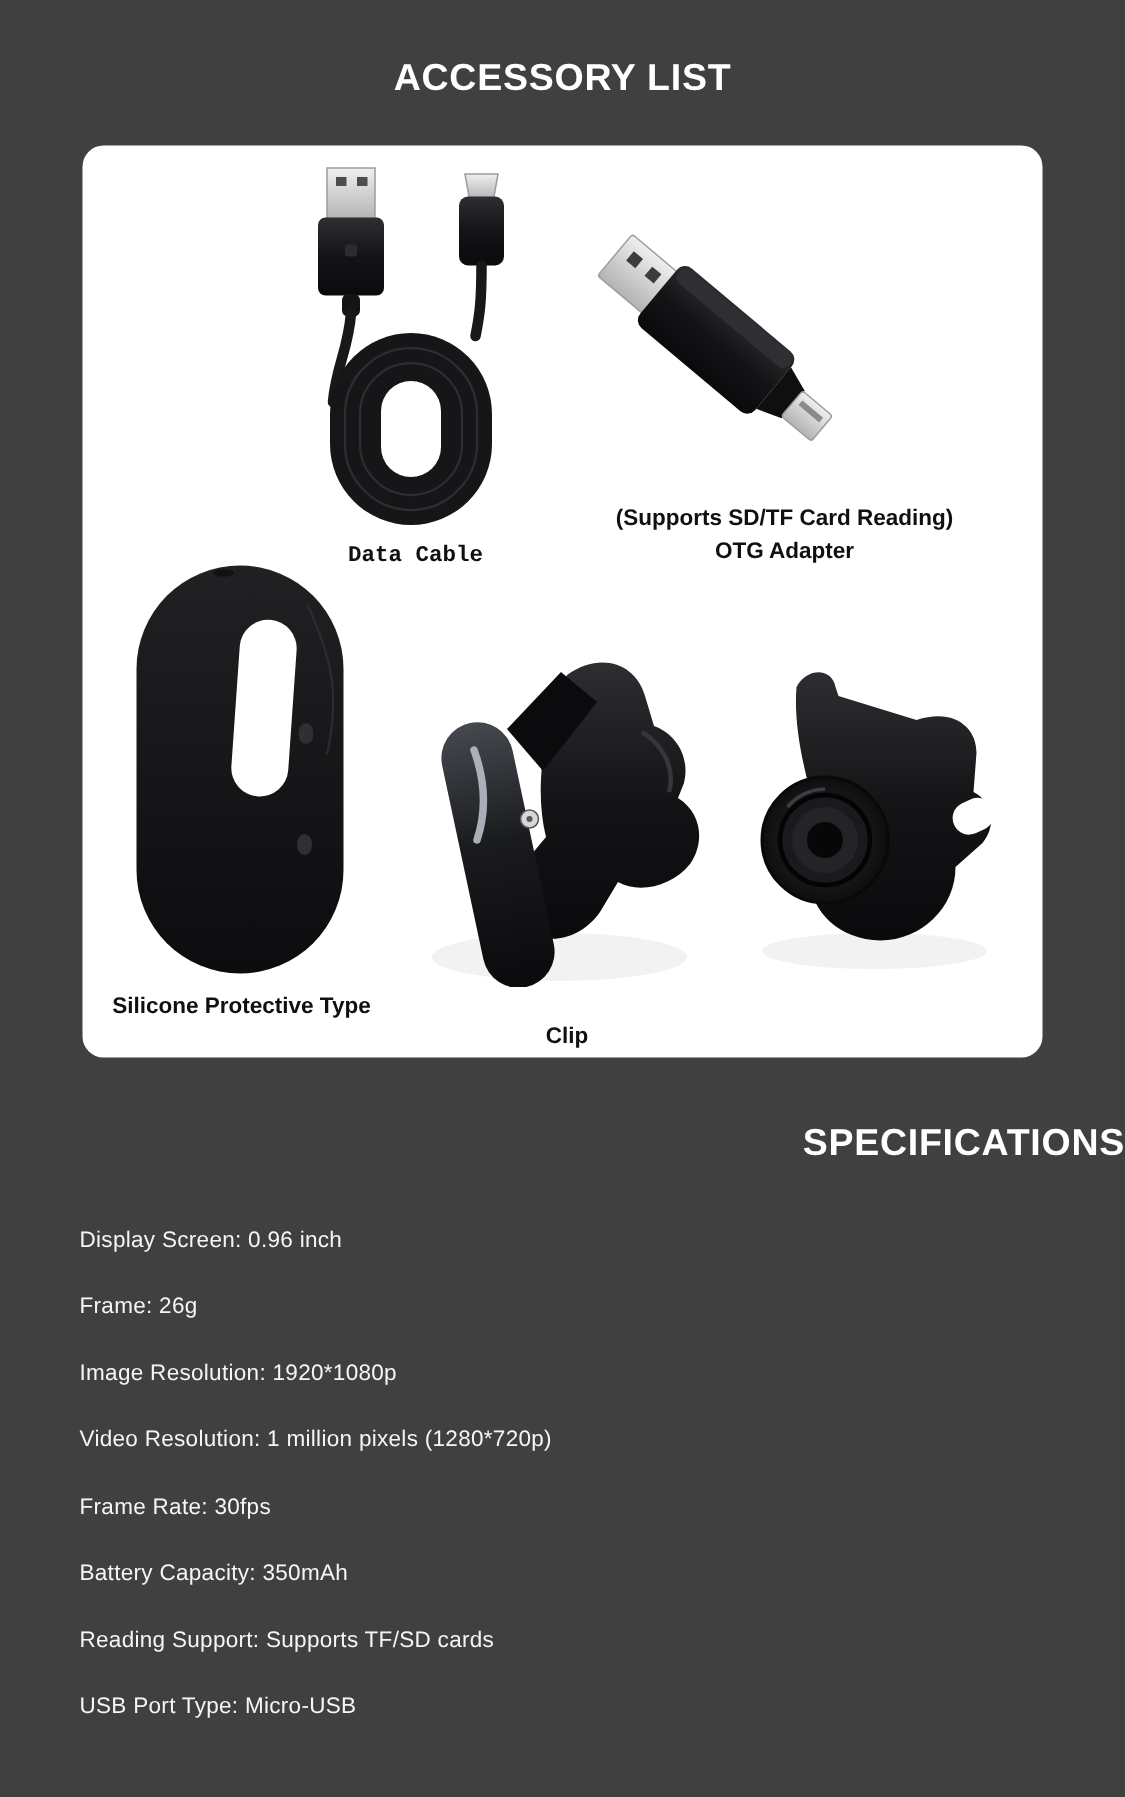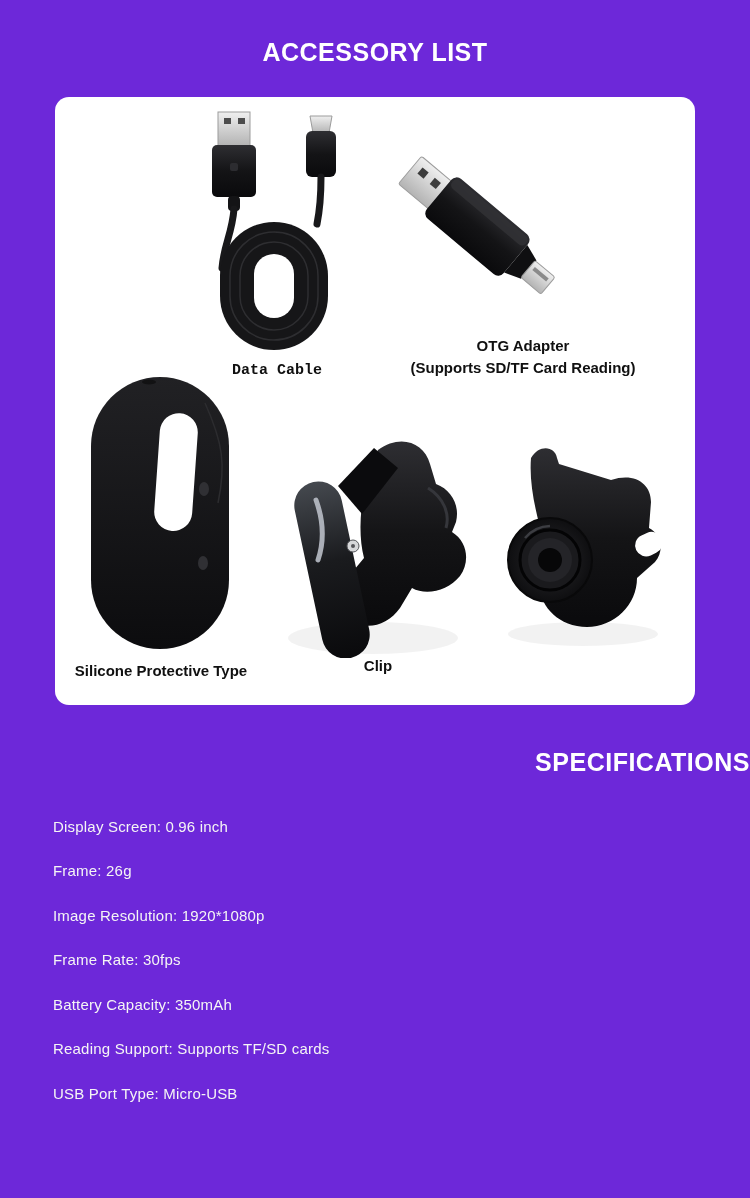--- a/index.html
+++ b/index.html
@@ -1,31 +1,31 @@
 <!DOCTYPE html>
 <html><head>
 <meta charset="utf-8">
 <style>
   html,body{margin:0;padding:0;background:#131316;}
-  .page{position:relative;width:750px;height:1198px;background:#6d28d9;overflow:hidden;
+  .page{position:relative;width:750px;height:1198px;background:#404040;overflow:hidden;
         font-family:"Liberation Sans", sans-serif;}
   .section-title{position:absolute;left:0;width:750px;text-align:center;margin:0;
         color:#ffffff;font-size:25px;font-weight:bold;letter-spacing:0.5px;}
   #accessory-title{top:38px;}
   #spec-title{top:748px;text-align:right;}
   .card{position:absolute;left:55px;top:97px;width:640px;height:608px;
         background:#ffffff;border-radius:14px;}
   .fig{position:absolute;}
   .fig svg{display:block;}
   .item-label{position:absolute;text-align:center;color:#101010;
         font-size:15px;font-weight:bold;line-height:22px;}
   #lbl-cable{left:122px;top:263px;width:200px;font-family:Liberation Mono, monospace;}
   #lbl-otg{left:298px;top:238px;width:340px;}
   #lbl-case{left:0px;top:563px;width:212px;}
-  #lbl-clip{left:273px;top:558px;width:100px;}
+  #lbl-clip{left:273px;top:583px;width:100px;}
   #lbl-base{left:436px;top:563px;width:204px;}
   .specs{position:absolute;left:53px;top:804px;width:660px;}
   .spec-line{height:44.5px;display:flex;align-items:center;
         color:#f5f5f5;font-size:15px;letter-spacing:0.2px;}
   .hidden-defs{position:absolute;width:0;height:0;overflow:hidden;}
 </style>
 </head>
 <body>
 
 <svg class="hidden-defs" aria-hidden="true">
@@ -136,32 +136,33 @@
         <circle cx="55" cy="122" r="42" fill="url(#radMount)" stroke="#09090a" stroke-width="2"></circle>
         <circle cx="55" cy="122" r="30" fill="#1a1a1d" stroke="#040405" stroke-width="3"></circle>
         <circle cx="55" cy="122" r="22" fill="#242428"></circle>
         <circle cx="55" cy="122" r="12" fill="#070708"></circle>
         <path d="M30,100 A34,34 0 0 1 55,88" stroke="#3c3d42" stroke-width="2.5" fill="none"></path>
       </svg>
     </div>
 
     <div class="item-label" id="lbl-cable">Data Cable</div>
     <div class="item-label" id="lbl-otg">
+      <div>(Supports SD/TF Card Reading)</div>
       <div>OTG Adapter</div>
-      <div>(Supports SD/TF Card Reading)</div>
     </div>
     <div class="item-label" id="lbl-case">Silicone Protective Type</div>
     <div class="item-label" id="lbl-clip">Clip</div>
   </div>
 
   <h2 class="section-title" id="spec-title">SPECIFICATIONS</h2>
 
   <div class="specs">
     <div class="spec-line">Display Screen: 0.96 inch</div>
     <div class="spec-line">Frame: 26g</div>
     <div class="spec-line">Image Resolution: 1920*1080p</div>
+    <div class="spec-line">Video Resolution: 1 million pixels (1280*720p)</div>
     <div class="spec-line">Frame Rate: 30fps</div>
     <div class="spec-line">Battery Capacity: 350mAh</div>
     <div class="spec-line">Reading Support: Supports TF/SD cards</div>
     <div class="spec-line">USB Port Type: Micro-USB</div>
   </div>
 
 </div>
 
 </body></html>

